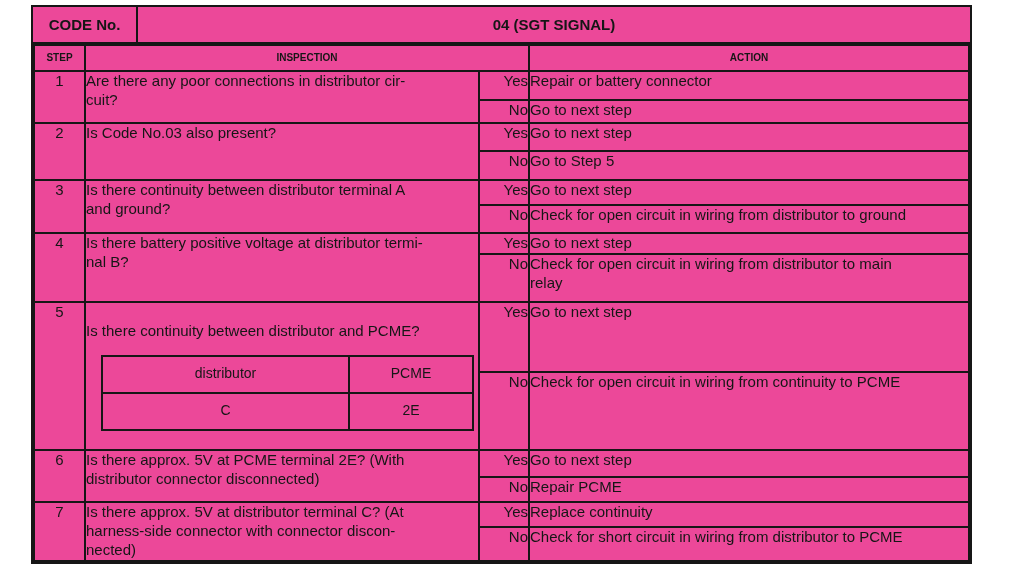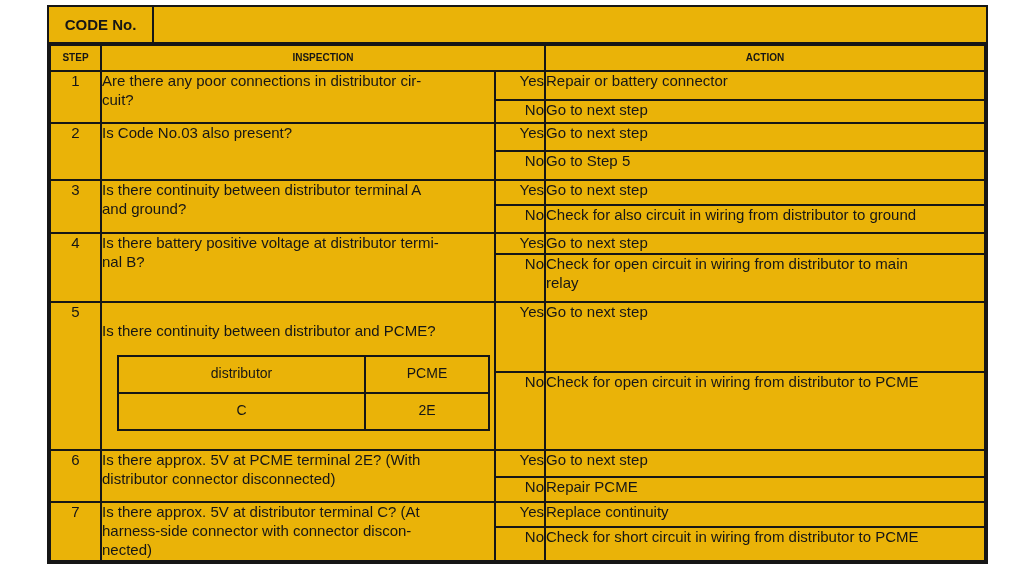--- a/index.html
+++ b/index.html
@@ -11,25 +11,25 @@
   }
   .sheet {
     position: relative;
     width: 1020px;
     height: 569px;
     background: #ffffff;
     overflow: hidden;
   }
   .tablewrap {
     position: absolute;
-    left: 47px;
+    left: 31px;
     top: 5px;
     width: 937px;
     border: 2px solid #161616;
-    background: #eab308;
+    background: #ec4899;
   }
   
   .code-row {
     display: flex;
     height: 35px;
     border-bottom: 2px solid #161616;
   }
   .code-label {
     width: 103px;
     border-right: 2px solid #161616;
@@ -102,20 +102,21 @@
   table.inner td.c2 { width: 114px; }
 </style>
 </head>
 <body>
 
 <div class="sheet">
   <div class="tablewrap">
 
     <div class="code-row">
       <div class="code-label">CODE No.</div>
+      <div class="code-value">04 (SGT SIGNAL)</div>
     </div>
 
     <table class="main">
       <colgroup>
         <col style="width:51px">
         <col style="width:394px">
         <col style="width:50px">
         <col>
       </colgroup>
       <thead>
@@ -152,21 +153,21 @@
 
         <tr style="height:25px">
           <td class="step" rowspan="2">3</td>
           <td class="insp" rowspan="2">Is there continuity between distributor terminal A
 and ground?</td>
           <td class="yn">Yes</td>
           <td class="act">Go to next step</td>
         </tr>
         <tr style="height:28px">
           <td class="yn">No</td>
-          <td class="act">Check for also circuit in wiring from distributor to ground</td>
+          <td class="act">Check for open circuit in wiring from distributor to ground</td>
         </tr>
 
         <tr style="height:21px">
           <td class="step" rowspan="2">4</td>
           <td class="insp" rowspan="2">Is there battery positive voltage at distributor termi-
 nal B?</td>
           <td class="yn">Yes</td>
           <td class="act">Go to next step</td>
         </tr>
         <tr style="height:48px">
@@ -190,21 +191,21 @@
                   <td class="c2">2E</td>
                 </tr>
               </tbody>
             </table>
           </td>
           <td class="yn">Yes</td>
           <td class="act">Go to next step</td>
         </tr>
         <tr style="height:54px">
           <td class="yn">No</td>
-          <td class="act">Check for open circuit in wiring from distributor to PCME</td>
+          <td class="act">Check for open circuit in wiring from continuity to PCME</td>
         </tr>
 
         <tr style="height:27px">
           <td class="step" rowspan="2">6</td>
           <td class="insp" rowspan="2">Is there approx. 5V at PCME terminal 2E? (With
 distributor connector disconnected)</td>
           <td class="yn">Yes</td>
           <td class="act">Go to next step</td>
         </tr>
         <tr style="height:25px">

